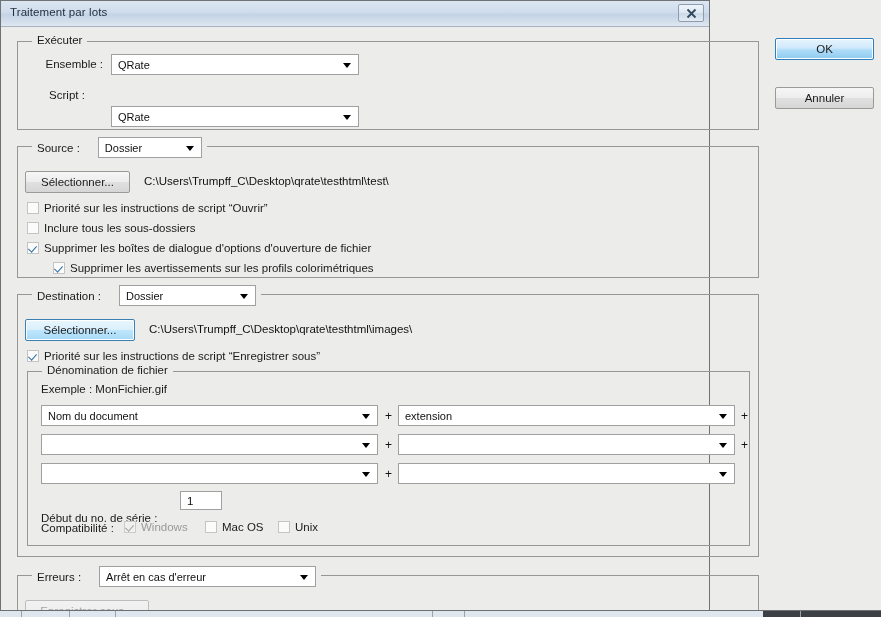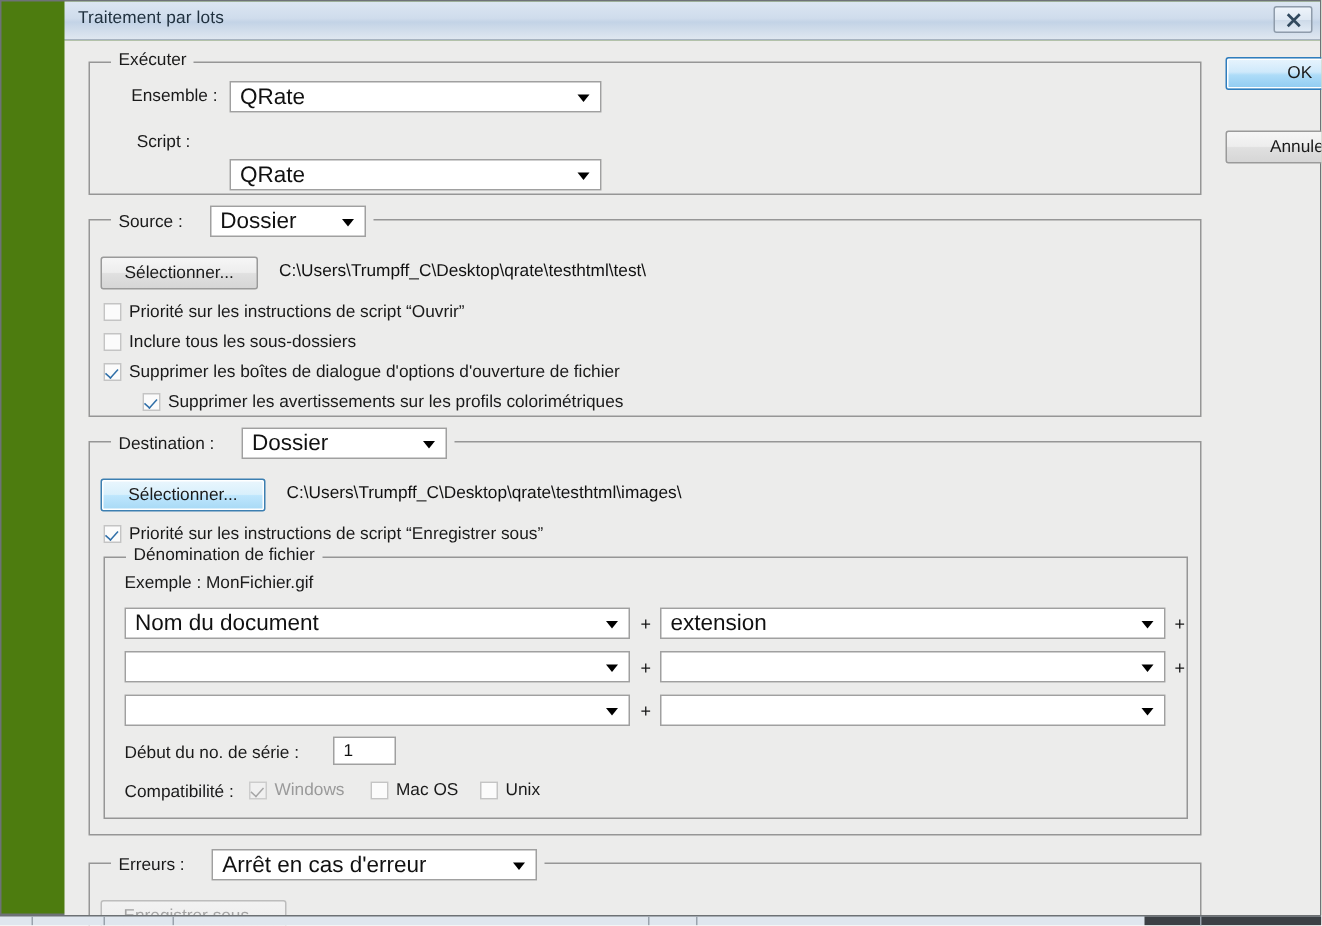--- a/index.html
+++ b/index.html
@@ -18,26 +18,25 @@
     width: 881px;
     height: 617px;
     overflow: hidden;
     background: #ececeb;
   }
 
   
   .window {
     position: absolute;
     left: 0; top: 0;
-    width: 881px;
+    width: 710px;
     height: 610px;
-    background: #4d7c0f;
+    background: #15803d;
     border: 1px solid #6e7277;
     box-sizing: border-box;
-    padding-left: 42px;
   }
   .titlebar {
     position: relative;
     height: 26px;
     background: linear-gradient(to bottom, #dce6f2 0%, #cfdcec 45%, #c3d3e6 55%, #dfe7f0 100%);
     border-bottom: 1px solid #a7b3c1;
     box-sizing: border-box;
   }
   .titlebar-text {
     position: absolute;
@@ -123,21 +122,21 @@
     background: #ffffff;
     border: 1px solid #a0a0a0;
     box-sizing: border-box;
     cursor: default;
     display: flex;
     align-items: center;
     overflow: hidden;
   }
   .combo .combo-text {
     padding-left: 6px;
-    font-size: 15px;
+    font-size: 11px;
     color: #111111;
     white-space: nowrap;
     overflow: hidden;
   }
   .combo .arrow {
     position: absolute;
     right: 7px;
     top: 50%;
     margin-top: -2px;
     width: 0; height: 0;
@@ -379,21 +378,21 @@
           <div class="combo" style="position:absolute; left:13px; top:91px; width:337px;">
             <span class="combo-text"></span>
             <span class="arrow"></span>
           </div>
           <div class="plus" style="left:357px; top:96px;">+</div>
           <div class="combo" style="position:absolute; left:370px; top:91px; width:337px;">
             <span class="combo-text"></span>
             <span class="arrow"></span>
           </div>
 
-          <div class="lbl" style="position:absolute; left:13px; top:124px;">Début du no. de série :</div>
+          <div class="lbl" style="position:absolute; left:13px; top:140px;">Début du no. de série :</div>
           <div class="textbox" style="position:absolute; left:152px; top:119px; width:42px;">1</div>
 
           <div class="lbl" style="position:absolute; left:13px; top:150px;">Compatibilité :</div>
           <div class="chk-row" style="left:96px; top:149px;">
             <span class="chk checked disabled"></span>
             <span class="lbl dim">Windows</span>
           </div>
           <div class="chk-row" style="left:177px; top:149px;">
             <span class="chk"></span>
             <span class="lbl">Mac OS</span>

